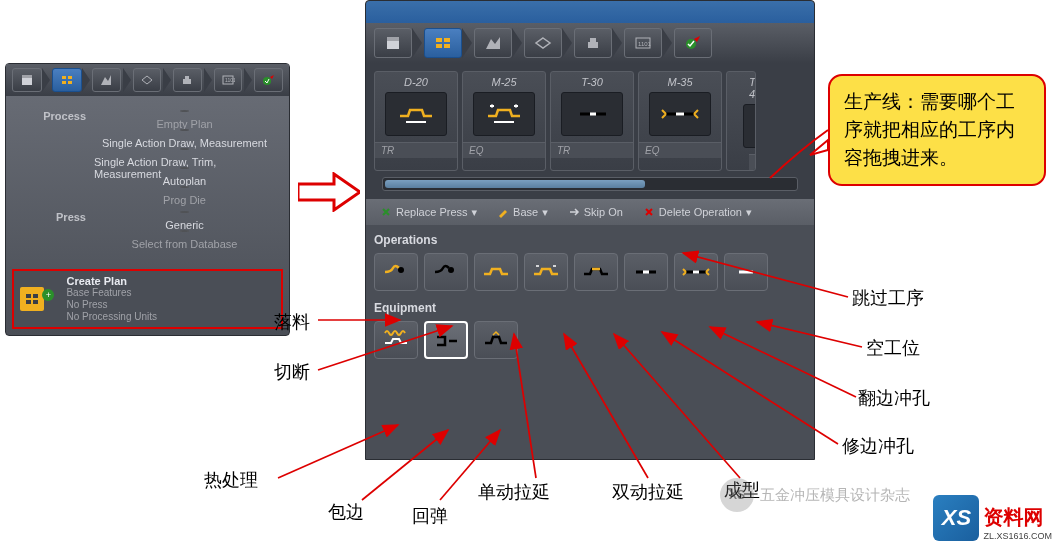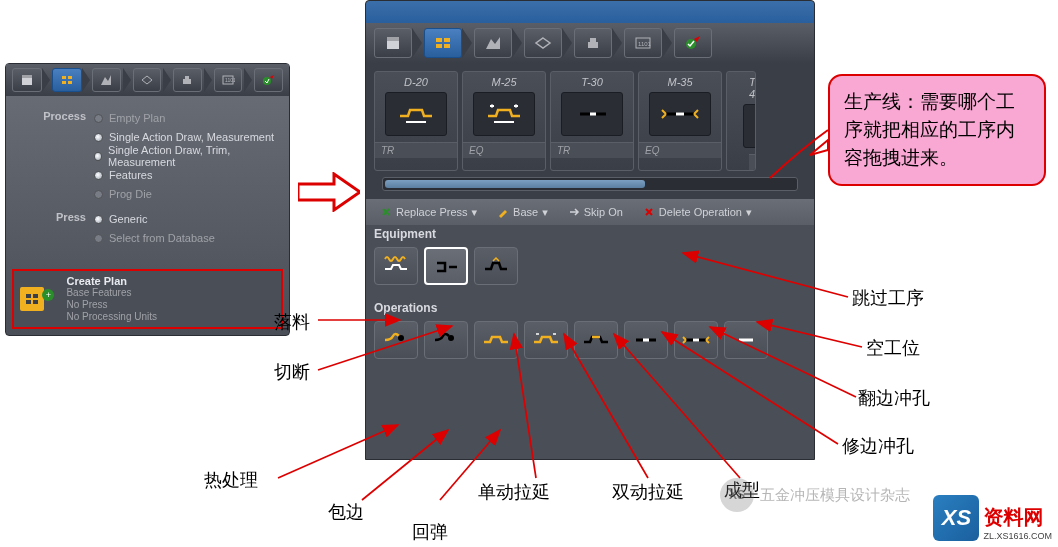--- a/index.html
+++ b/index.html
@@ -67,20 +67,21 @@
     .opt-list {
       flex: 1;
     }
     .radio-row {
       display: flex;
       align-items: center;
       gap: 6px;
       height: 16px;
       margin-bottom: 3px;
       color: #a0a2a8;
+      flex-direction: column;
     }
     .radio-row.sel { color: #d8dae0; }
     .radio-dot {
       width: 9px; height: 9px; border-radius: 50%;
       background: #787c84; border: 1px solid #505256;
     }
     .radio-row.sel .radio-dot {
       background: radial-gradient(circle at 40% 40%, #fff 0%, #e0e4ea 30%, #9aa0a8 100%);
     }
     .left-create-box {
@@ -276,21 +277,21 @@
 
     
     .callout {
       position: absolute;
       left: 828px;
       top: 74px;
       width: 218px;
       padding: 12px 14px;
       border: 2px solid #d00;
       border-radius: 14px;
-      background: #f9a8d4;
+      background: #fde047;
       font-size: 19px;
       line-height: 28px;
       color: #000;
     }
 
     
     .watermark {
       position: absolute;
       left: 720px;
       top: 478px;
@@ -424,21 +425,21 @@
         <div class="radio-row sel">
             <span class="radio-dot"></span>
             <span>Single Action Draw, Measurement</span>
           </div>
         <div class="radio-row sel">
             <span class="radio-dot"></span>
             <span>Single Action Draw, Trim, Measurement</span>
           </div>
         <div class="radio-row sel">
             <span class="radio-dot"></span>
-            <span>Features</span>
+            <span>Autoplan</span>
           </div>
         <div class="radio-row">
             <span class="radio-dot"></span>
             <span>Prog Die</span>
           </div>
       </div>
     </div>
     <div class="opt-row" style="margin-top:6px;">
       <div class="opt-lab">Press</div>
       <div class="opt-list">
@@ -638,43 +639,20 @@
         <span>Skip On</span>
       </span>
     <span class="act-btn">
         <svg width="12" height="12">
           <path d="M3 3 L9 9 M3 9 L9 3" stroke="#d00" stroke-width="2"></path>
         </svg>
         <span>Delete Operation</span>
         <span>▾</span>
       </span>
   </div>
-  <div class="ops-section" style="padding-top:2px;">
-    <div class="sec-title">Equipment</div>
-    <div class="ops-row">
-      <span class="op-btn">
-          <svg width="30" height="26">
-            <path d="M4 6 Q6 2 8 6 Q10 10 12 6 Q14 2 16 6 Q18 10 20 6 Q22 2 24 6" fill="none" stroke="#f0b020" stroke-width="2"></path>
-            <path d="M4 16 L10 16 L12 12 L18 12 L20 16 L26 16" fill="none" stroke="#fff" stroke-width="2"></path>
-          </svg>
-        </span>
-      <span class="op-btn selected">
-          <svg width="30" height="26">
-            <path d="M6 18 L14 18 L14 10 L6 10" fill="none" stroke="#000" stroke-width="2.5"></path>
-            <line x1="18" y1="14" x2="26" y2="14" stroke="#000" stroke-width="2.5"></line>
-          </svg>
-        </span>
-      <span class="op-btn">
-          <svg width="30" height="26">
-            <path d="M4 16 L10 16 L12 10 L18 10 L20 16 L26 16" fill="none" stroke="#000" stroke-width="2.5"></path>
-            <path d="M12 8 L15 5 L18 8" fill="none" stroke="#f0b020" stroke-width="1.5"></path>
-          </svg>
-        </span>
-    </div>
-  </div>
   <div class="ops-section">
     <div class="sec-title">Operations</div>
     <div class="ops-row">
       <span class="op-btn">
           <svg width="30" height="20">
             <path d="M4 10 Q10 10 12 6 Q14 2 18 6" fill="none" stroke="#f0b020" stroke-width="2.5"></path>
             <circle cx="20" cy="8" r="3" fill="#000"></circle>
           </svg>
         </span>
       <span class="op-btn">
@@ -711,20 +689,43 @@
           <svg width="30" height="20">
             <line x1="5" y1="10" x2="25" y2="10" stroke="#000" stroke-width="3"></line>
             <path d="M5 10 L2 7 M5 10 L2 13" stroke="#f0b020" stroke-width="2"></path>
             <path d="M25 10 L28 7 M25 10 L28 13" stroke="#f0b020" stroke-width="2"></path>
             <line x1="12" y1="10" x2="18" y2="10" stroke="#fff" stroke-width="3"></line>
           </svg>
         </span>
       <span class="op-btn">
           <svg width="30" height="20">
             <line x1="8" y1="10" x2="22" y2="10" stroke="#fff" stroke-width="3"></line>
+          </svg>
+        </span>
+    </div>
+  </div>
+  <div class="ops-section" style="padding-top:2px;">
+    <div class="sec-title">Equipment</div>
+    <div class="ops-row">
+      <span class="op-btn">
+          <svg width="30" height="26">
+            <path d="M4 6 Q6 2 8 6 Q10 10 12 6 Q14 2 16 6 Q18 10 20 6 Q22 2 24 6" fill="none" stroke="#f0b020" stroke-width="2"></path>
+            <path d="M4 16 L10 16 L12 12 L18 12 L20 16 L26 16" fill="none" stroke="#fff" stroke-width="2"></path>
+          </svg>
+        </span>
+      <span class="op-btn selected">
+          <svg width="30" height="26">
+            <path d="M6 18 L14 18 L14 10 L6 10" fill="none" stroke="#000" stroke-width="2.5"></path>
+            <line x1="18" y1="14" x2="26" y2="14" stroke="#000" stroke-width="2.5"></line>
+          </svg>
+        </span>
+      <span class="op-btn">
+          <svg width="30" height="26">
+            <path d="M4 16 L10 16 L12 10 L18 10 L20 16 L26 16" fill="none" stroke="#000" stroke-width="2.5"></path>
+            <path d="M12 8 L15 5 L18 8" fill="none" stroke="#f0b020" stroke-width="1.5"></path>
           </svg>
         </span>
     </div>
   </div>
 </div>
 
 <div class="callout">
   <span>生产线：需要哪个工序就把相应的工序内容拖拽进来。</span>
 </div>
 
@@ -760,21 +761,21 @@
 
   <line x1="318" y1="370" x2="452" y2="326" stroke="#d00" stroke-width="1.7" marker-end="url(#ah)"></line>
 
   <line x1="318" y1="320" x2="400" y2="320" stroke="#d00" stroke-width="1.7" marker-end="url(#ah)"></line>
 </svg>
 
 <div class="anno-text" style="left:274px; top:310px;">落料</div>
 <div class="anno-text" style="left:274px; top:360px;">切断</div>
 <div class="anno-text" style="left:204px; top:468px;">热处理</div>
 <div class="anno-text" style="left:328px; top:500px;">包边</div>
-<div class="anno-text" style="left:412px; top:504px;margin-top:16px;">回弹</div>
+<div class="anno-text" style="left:412px; top:504px;">回弹</div>
 <div class="anno-text" style="left:478px; top:480px;">单动拉延</div>
 <div class="anno-text" style="left:612px; top:480px;">双动拉延</div>
 <div class="anno-text" style="left:724px; top:478px;">成型</div>
 <div class="anno-text" style="left:842px; top:434px;">修边冲孔</div>
 <div class="anno-text" style="left:858px; top:386px;">翻边冲孔</div>
 <div class="anno-text" style="left:866px; top:336px;">空工位</div>
 <div class="anno-text" style="left:852px; top:286px;">跳过工序</div>
 
 <div class="watermark">
   <span class="wm-circle">XS</span>

